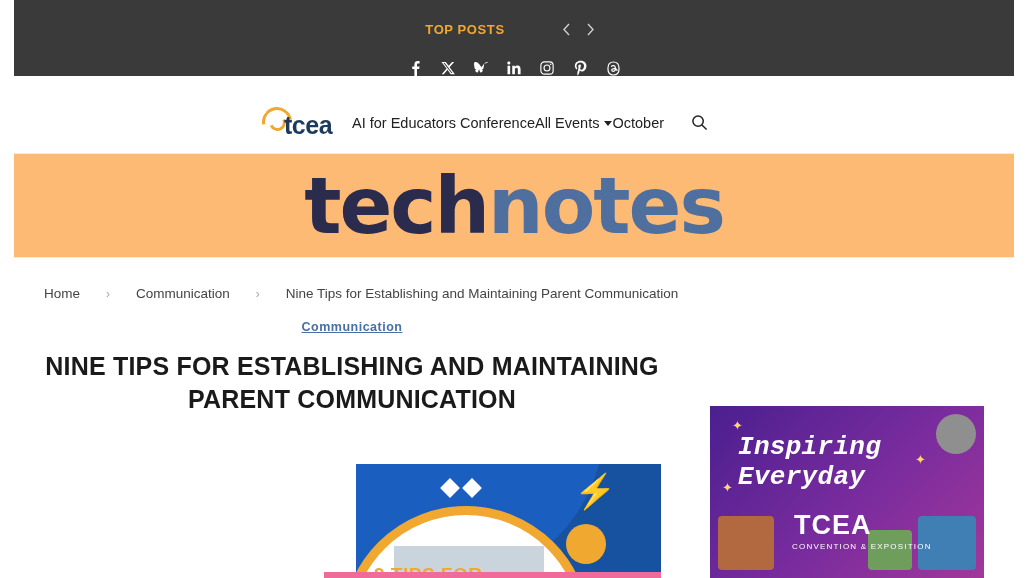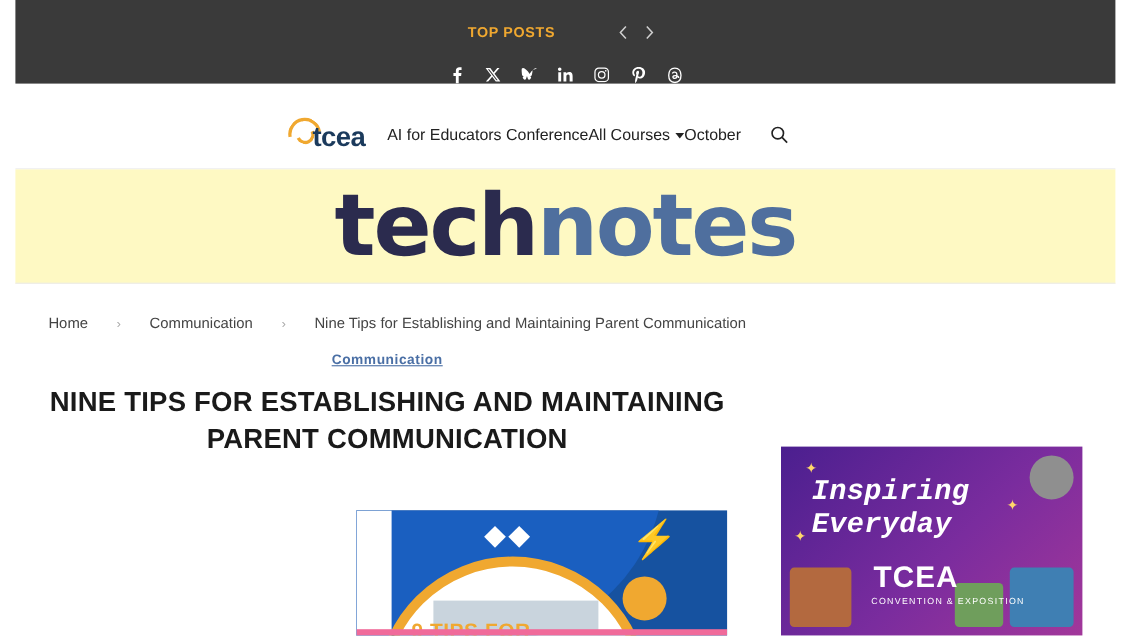--- a/index.html
+++ b/index.html
@@ -158,21 +158,21 @@
     cursor: pointer;
     color: #222;
   }
   
   .masthead {
     position: absolute;
     left: 14px;
     top: 154px;
     width: 1000px;
     height: 104px;
-    background: #fef9c3;
+    background: #fdba74;
     border-bottom: 1px solid #ececec;
     display: flex;
     align-items: center;
     justify-content: center;
   }
   .masthead-title {
     font-family: "DejaVu Sans", sans-serif;
     font-size: 78px;
     font-weight: bold;
     letter-spacing: -2px;
@@ -454,21 +454,21 @@
     <div class="nav-inner">
       <div class="logo">
         <span class="logo-swirl"></span>
         <span class="logo-swirl2"></span>
         <span class="logo-text">tcea</span>
       </div>
       <span class="nav-link">
         <span>AI for Educators Conference</span>
       </span>
       <span class="nav-link">
-        <span>All Courses</span>
+        <span>All Events</span>
         <i class="caret"></i>
       </span>
       <span class="nav-link">
         <span>October</span>
       </span>
       <span class="search-btn">
         <svg width="17" height="17" viewBox="0 0 18 18" fill="none" stroke="currentColor" stroke-width="1.6">
             <circle cx="7.5" cy="7.5" r="5.5"></circle>
             <line x1="11.6" y1="11.6" x2="16.5" y2="16.5"></line>
           </svg>

